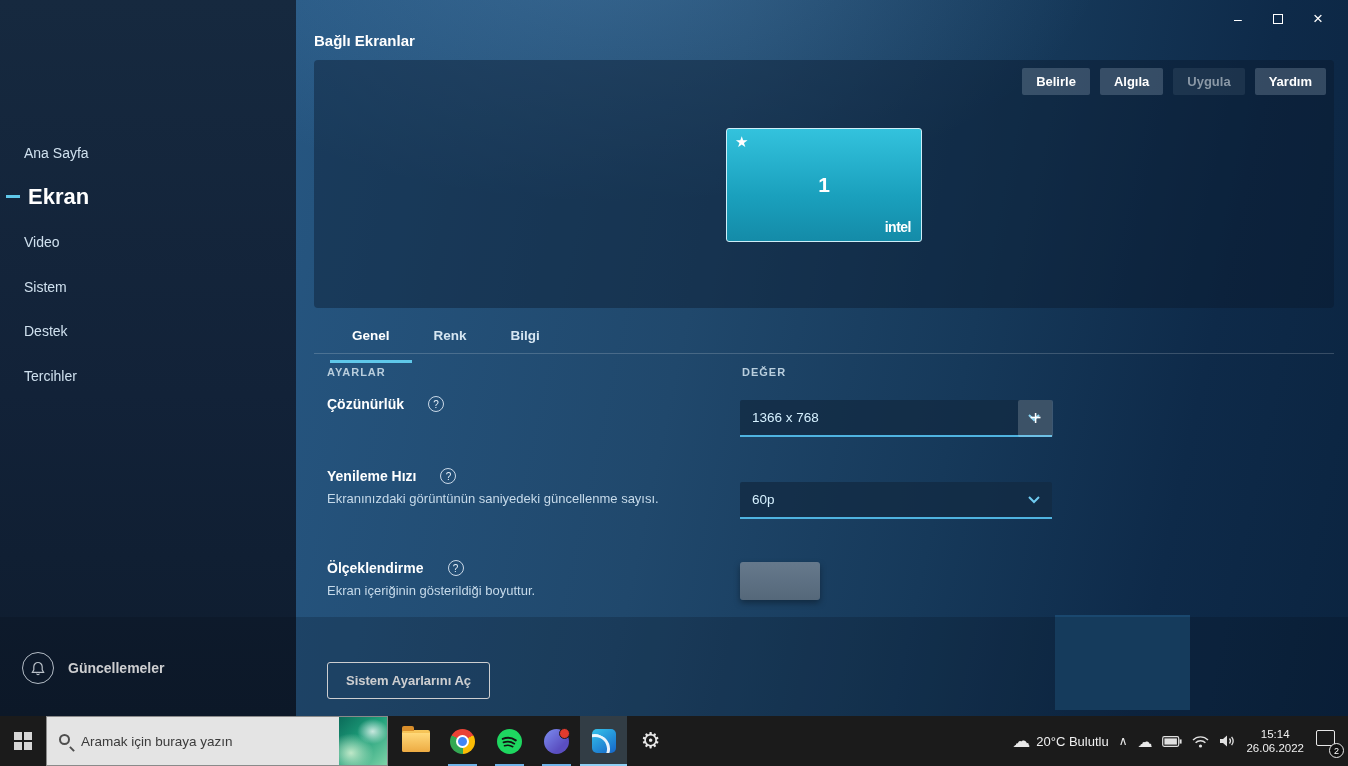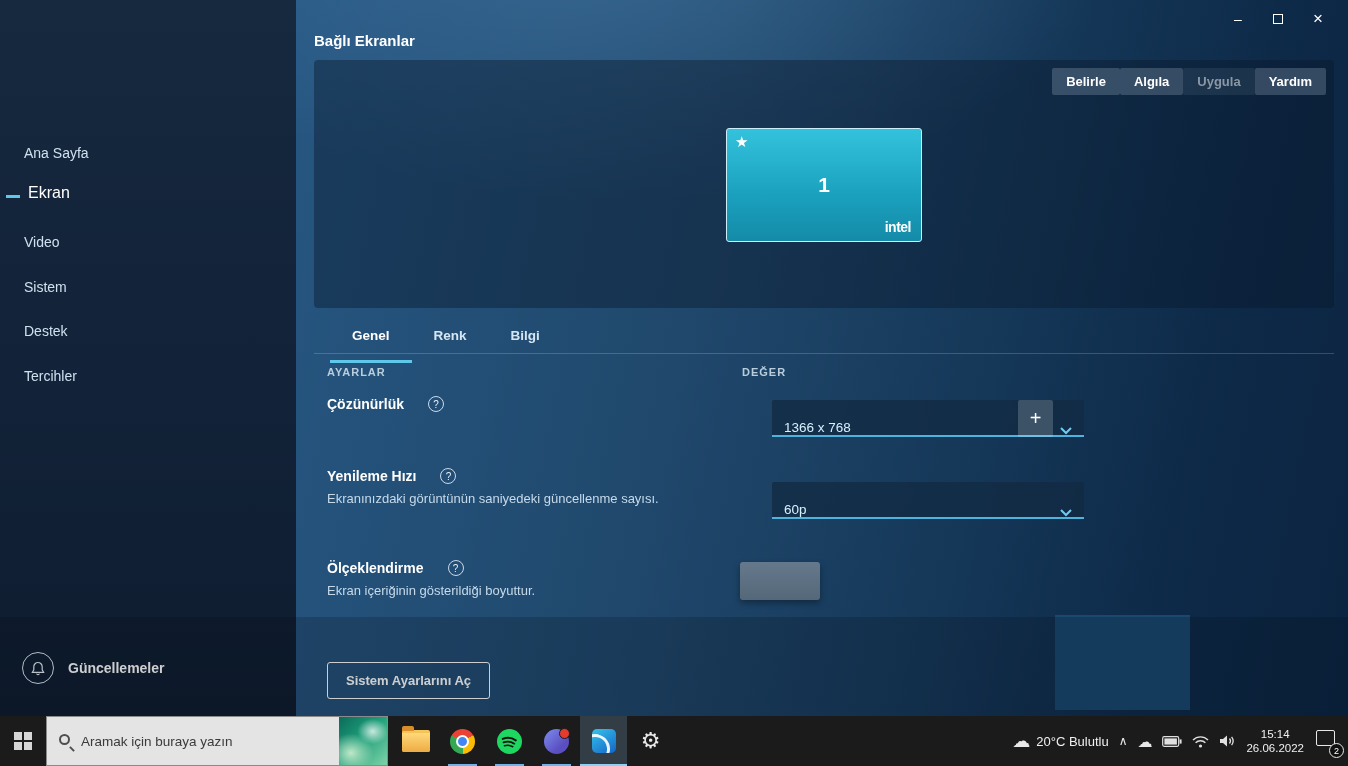--- a/index.html
+++ b/index.html
@@ -9,39 +9,39 @@
 
   
   .app { position:absolute; left:0; top:0; width:1348px; height:716px; overflow:hidden; }
 
   .sidebar { position:absolute; left:0; top:0; width:296px; height:716px;
     background:linear-gradient(180deg,#16293f 0%, #122238 55%, #0e1c2e 100%); z-index:2; }
   .logo-row { position:absolute; left:24px; top:24px; display:flex; align-items:baseline; gap:12px; }
   .intel-logo { color:#fff; font-size:22px; font-weight:bold; letter-spacing:-0.5px; }
   .app-title { color:#e8f1f8; font-size:13px; }
   .nav-item { position:absolute; left:24px; color:#cfe0ee; font-size:14px; cursor:default; }
-  .nav-item.big { font-size:16px; font-weight:normal; color:#fff; left:28px; }
+  .nav-item.big { font-size:22px; font-weight:bold; color:#fff; left:28px; }
   .active-dash { position:absolute; left:6px; width:14px; height:3px; background:#5fc8ea; }
 
   .updates-row { position:absolute; left:22px; top:652px; display:flex; align-items:center; gap:14px; z-index:12; }
   .bell-circle { width:32px; height:32px; border:1.5px solid #dfe9f2; border-radius:50%;
     display:flex; align-items:center; justify-content:center; }
   .updates-label { color:#fff; font-size:14px; font-weight:bold; }
 
   .main { position:absolute; left:296px; top:0; width:1052px; height:716px;
     background:
       radial-gradient(800px 420px at 30% -8%, rgba(110,170,220,0.28), transparent 62%),
       linear-gradient(102deg,#265681 0%, #20486c 38%, #16395a 62%, #0e2a49 82%, #0b2440 100%);
     z-index:1; }
 
   .page-title { position:absolute; left:18px; top:32px; color:#fff; font-size:15px; font-weight:bold; }
 
   .preview-panel { position:absolute; left:18px; top:60px; width:1020px; height:248px;
     background:rgba(10,25,42,0.42); border-radius:4px; }
-  .panel-buttons { position:absolute; top:8px; right:8px; display:flex; }
+  .panel-buttons { position:absolute; top:8px; right:8px; display:flex; gap:10px; }
   .pbtn { border:none; border-radius:2px; height:27px; padding:0 14px; font-family:inherit;
     background:rgba(150,170,190,0.30); color:#fff; font-size:13px; font-weight:bold; cursor:pointer; }
   .pbtn.disabled { background:rgba(150,170,190,0.12); color:#8a98a6; }
 
   .display-box { position:absolute; left:412px; top:68px; width:196px; height:114px;
     border:1px solid #cdeef8; border-radius:3px;
     background:linear-gradient(180deg,#33c2dd 0%, #1aa0bd 60%, #148ba8 100%); }
   .display-star { position:absolute; left:8px; top:4px; color:#fff; font-size:15px; }
   .display-number { position:absolute; left:0; right:0; top:44px; text-align:center;
     color:#fff; font-size:21px; font-weight:bold; }
@@ -56,21 +56,21 @@
   .col-label { position:absolute; color:#b9cedd; font-size:11px; letter-spacing:1px; font-weight:bold; }
 
   .setting-name-row { position:absolute; display:flex; align-items:center; gap:24px; }
   .setting-name { color:#fff; font-size:14px; font-weight:bold; }
   .help-icon { width:16px; height:16px; border:1px solid rgba(230,240,250,0.85); border-radius:50%;
     color:#e6f0fa; font-size:10px; display:flex; align-items:center; justify-content:center; }
   .setting-desc { position:absolute; color:#c6daea; font-size:13px; line-height:21px; width:390px; }
 
   .dropdown { position:absolute; width:312px; height:37px; background:rgba(18,42,66,0.78);
     border-bottom:2px solid #4fb3e0; border-radius:2px 2px 0 0;
-    display:flex; align-items:flex-end; padding:0 12px; cursor:pointer;margin-left:32px; }
+    display:flex; align-items:center; padding:0 12px; cursor:pointer; }
   .dropdown .val { color:#d6f1ff; font-size:13.5px; flex:1; }
   .plus-btn { position:absolute; width:35px; height:37px; border:none; border-radius:2px;
     background:rgba(255,255,255,0.18); color:#fff; font-size:20px; cursor:pointer; font-family:inherit; }
   .empty-control { position:absolute; left:444px; top:562px; width:80px; height:38px; border-radius:3px;
     background:linear-gradient(180deg,#66798c,#55687a); box-shadow:0 3px 6px rgba(0,0,0,0.35); }
 
   .footer-shade { position:absolute; left:0; right:0; top:617px; height:99px;
     background:rgba(4,10,18,0.20); z-index:4; pointer-events:none; }
   .decor-rect { position:absolute; left:759px; top:615px; width:135px; height:95px; background:#1a486f; z-index:5; }
 

